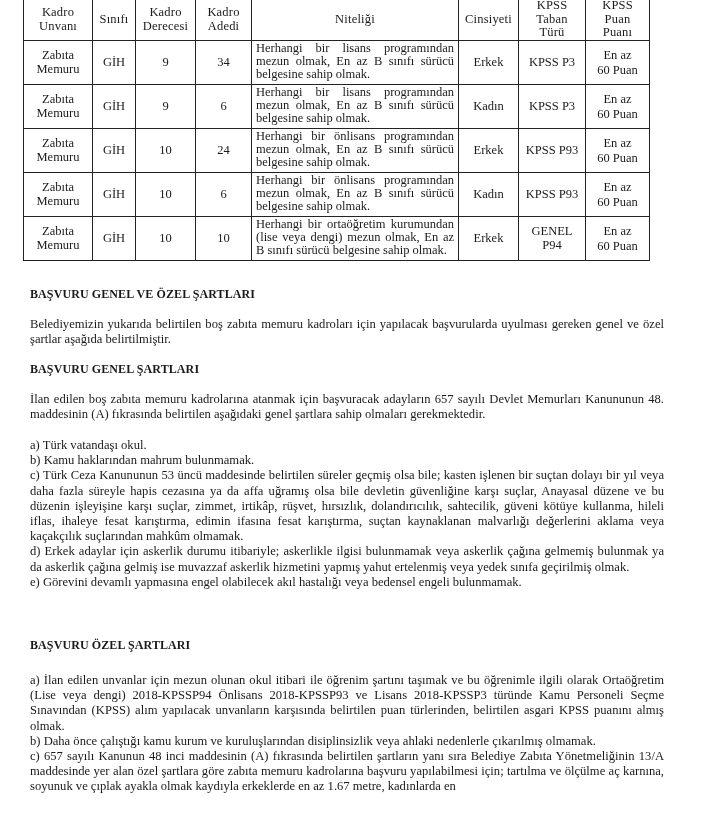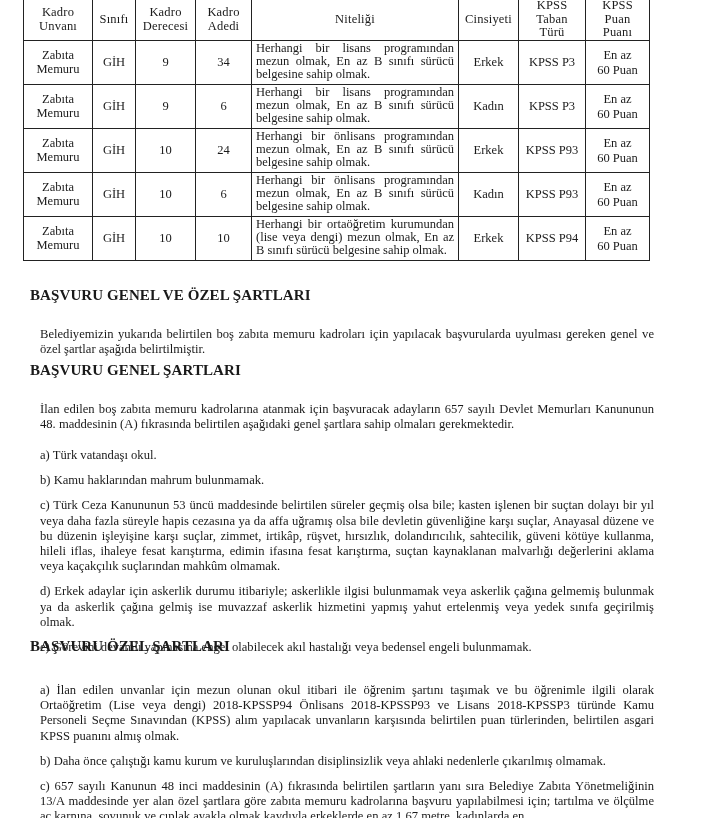--- a/index.html
+++ b/index.html
@@ -23,28 +23,28 @@
   table.kadro th { font-weight: normal; height: 41px; letter-spacing: 0.2px; }
   table.kadro td { height: 42px; }
   table.kadro td.nit {
     text-align: justify; text-align-last: left;
     padding: 0 4px; line-height: 13px; vertical-align: top; padding-top: 1px;
   }
   table.kadro td.puan { line-height: 15px; }
 
   .section-title {
     position: absolute; left: 30px;
-    font-weight: bold; font-size: 15px; letter-spacing: 0.1px;
+    font-weight: bold; font-size: 12px; letter-spacing: 0.1px;
   }
   .para {
     position: absolute; left: 30px; width: 634px;
     font-size: 12.6px; line-height: 15.2px;
     text-align: justify; text-align-last: left;
   }
-  .para p { margin: 10px; }
+  .para p { margin: 0; }
 </style>
 </head>
 <body>
 
 <div class="page">
 
   <table class="kadro">
     <colgroup>
       <col style="width:69px">
         <col style="width:43px">
@@ -108,21 +108,21 @@
         <td>KPSS P93</td>
         <td class="puan"><span>En az</span><br><span>60 Puan</span></td>
       </tr>
       <tr>
         <td><span>Zabıta</span><br><span>Memuru</span></td>
         <td>GİH</td>
         <td>10</td>
         <td>10</td>
         <td class="nit">Herhangi bir ortaöğretim kurumundan (lise veya dengi) mezun olmak, En az B sınıfı sürücü belgesine sahip olmak.</td>
         <td>Erkek</td>
-        <td>KPSS P94</td>
+        <td>GENEL P94</td>
         <td class="puan"><span>En az</span><br><span>60 Puan</span></td>
       </tr>
     </tbody>
   </table>
 
   <div class="section-title" style="top:287px">BAŞVURU GENEL VE ÖZEL ŞARTLARI</div>
   <div class="para" style="top:317px">
     <p>Belediyemizin yukarıda belirtilen boş zabıta memuru kadroları için yapılacak başvurularda uyulması gereken genel ve özel şartlar aşağıda belirtilmiştir.</p>
   </div>
 

